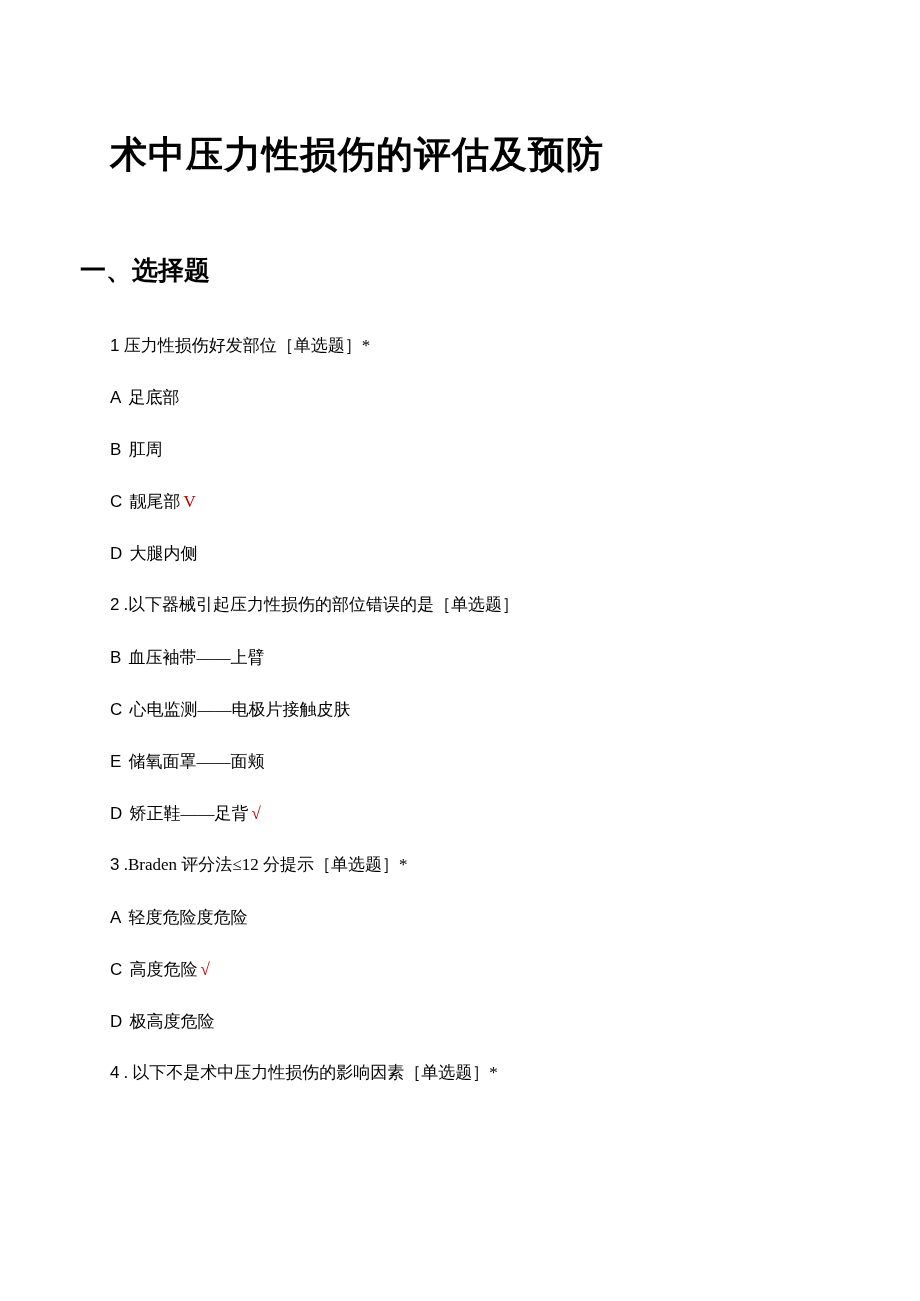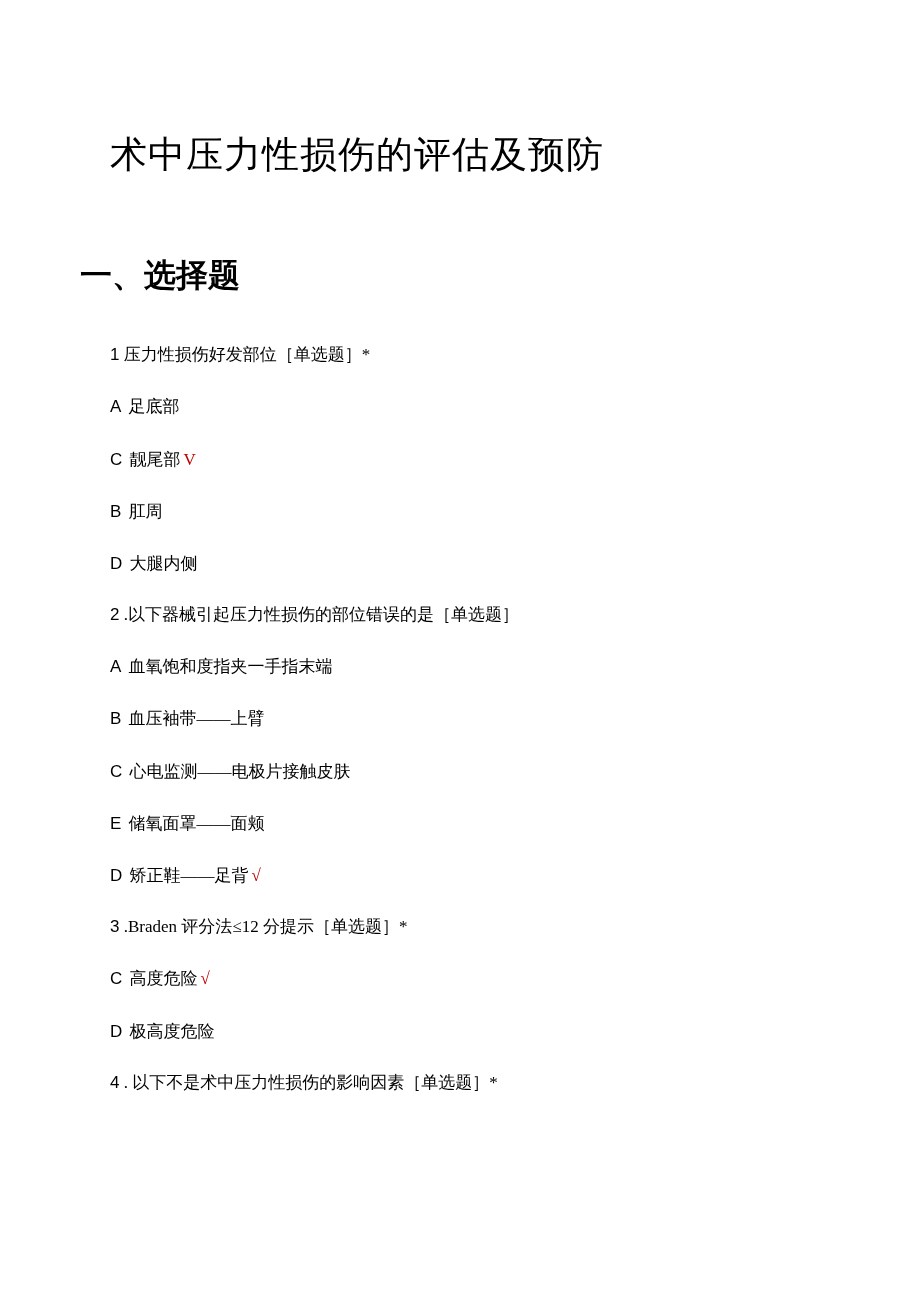--- a/index.html
+++ b/index.html
@@ -12,28 +12,28 @@
       font-family: "SimSun", "宋体", serif;
       width: 920px;
       min-height: 1301px;
       padding: 130px 110px 60px 110px;
       color: #000000;
       font-size: 17px;
       line-height: 1.6;
     }
     .title {
       font-size: 37px;
-      font-weight: normal;
+      font-weight: bold;
       font-family: "SimHei", "黑体", sans-serif;
       margin-bottom: 70px;
       line-height: 1.35;
       letter-spacing: 1px;
     }
     .section-heading {
-      font-size: 32px;
+      font-size: 26px;
       font-weight: bold;
       font-family: "SimHei", "黑体", sans-serif;
       margin-bottom: 40px;
       margin-left: -30px;
     }
     .question-stem {
       margin-bottom: 24px;
     }
     .option {
       margin-bottom: 24px;
@@ -54,26 +54,26 @@
 </head>
 <body>
 
 <div class="title">术中压力性损伤的评估及预防</div>
 
 <div class="section-heading">一、选择题</div>
 
 <div id="questions-container">
     <div class="question-stem"><span class="q-num">1</span><span> 压力性损伤好发部位［单选题］</span><span>*</span></div>
     <div class="option"><span class="option-label">A</span><span> 足底部</span></div>
+    <div class="option"><span class="option-label">B</span><span> 肛周</span></div>
     <div class="option"><span class="option-label">C</span><span> 靓尾部</span><span class="check-mark">V</span></div>
-    <div class="option"><span class="option-label">B</span><span> 肛周</span></div>
     <div class="option"><span class="option-label">D</span><span> 大腿内侧</span></div>
     <div class="question-stem"><span class="q-num">2</span><span> .以下器械引起压力性损伤的部位错误的是［单选题］</span></div>
-    <div class="option"><span class="option-label">A</span><span> 血氧饱和度指夹一手指末端</span></div>
     <div class="option"><span class="option-label">B</span><span> 血压袖带——上臂</span></div>
     <div class="option"><span class="option-label">C</span><span> 心电监测——电极片接触皮肤</span></div>
     <div class="option"><span class="option-label">E</span><span> 储氧面罩——面颊</span></div>
     <div class="option"><span class="option-label">D</span><span> 矫正鞋——足背</span><span class="check-mark">√</span></div>
     <div class="question-stem"><span class="q-num">3</span><span> .Braden 评分法≤12 分提示［单选题］</span><span>*</span></div>
+    <div class="option"><span class="option-label">A</span><span> 轻度危险度危险</span></div>
     <div class="option"><span class="option-label">C</span><span> 高度危险</span><span class="check-mark">√</span></div>
     <div class="option"><span class="option-label">D</span><span> 极高度危险</span></div>
     <div class="question-stem"><span class="q-num">4</span><span> . 以下不是术中压力性损伤的影响因素［单选题］</span><span>*</span></div>
   </div>
 
 </body></html>

